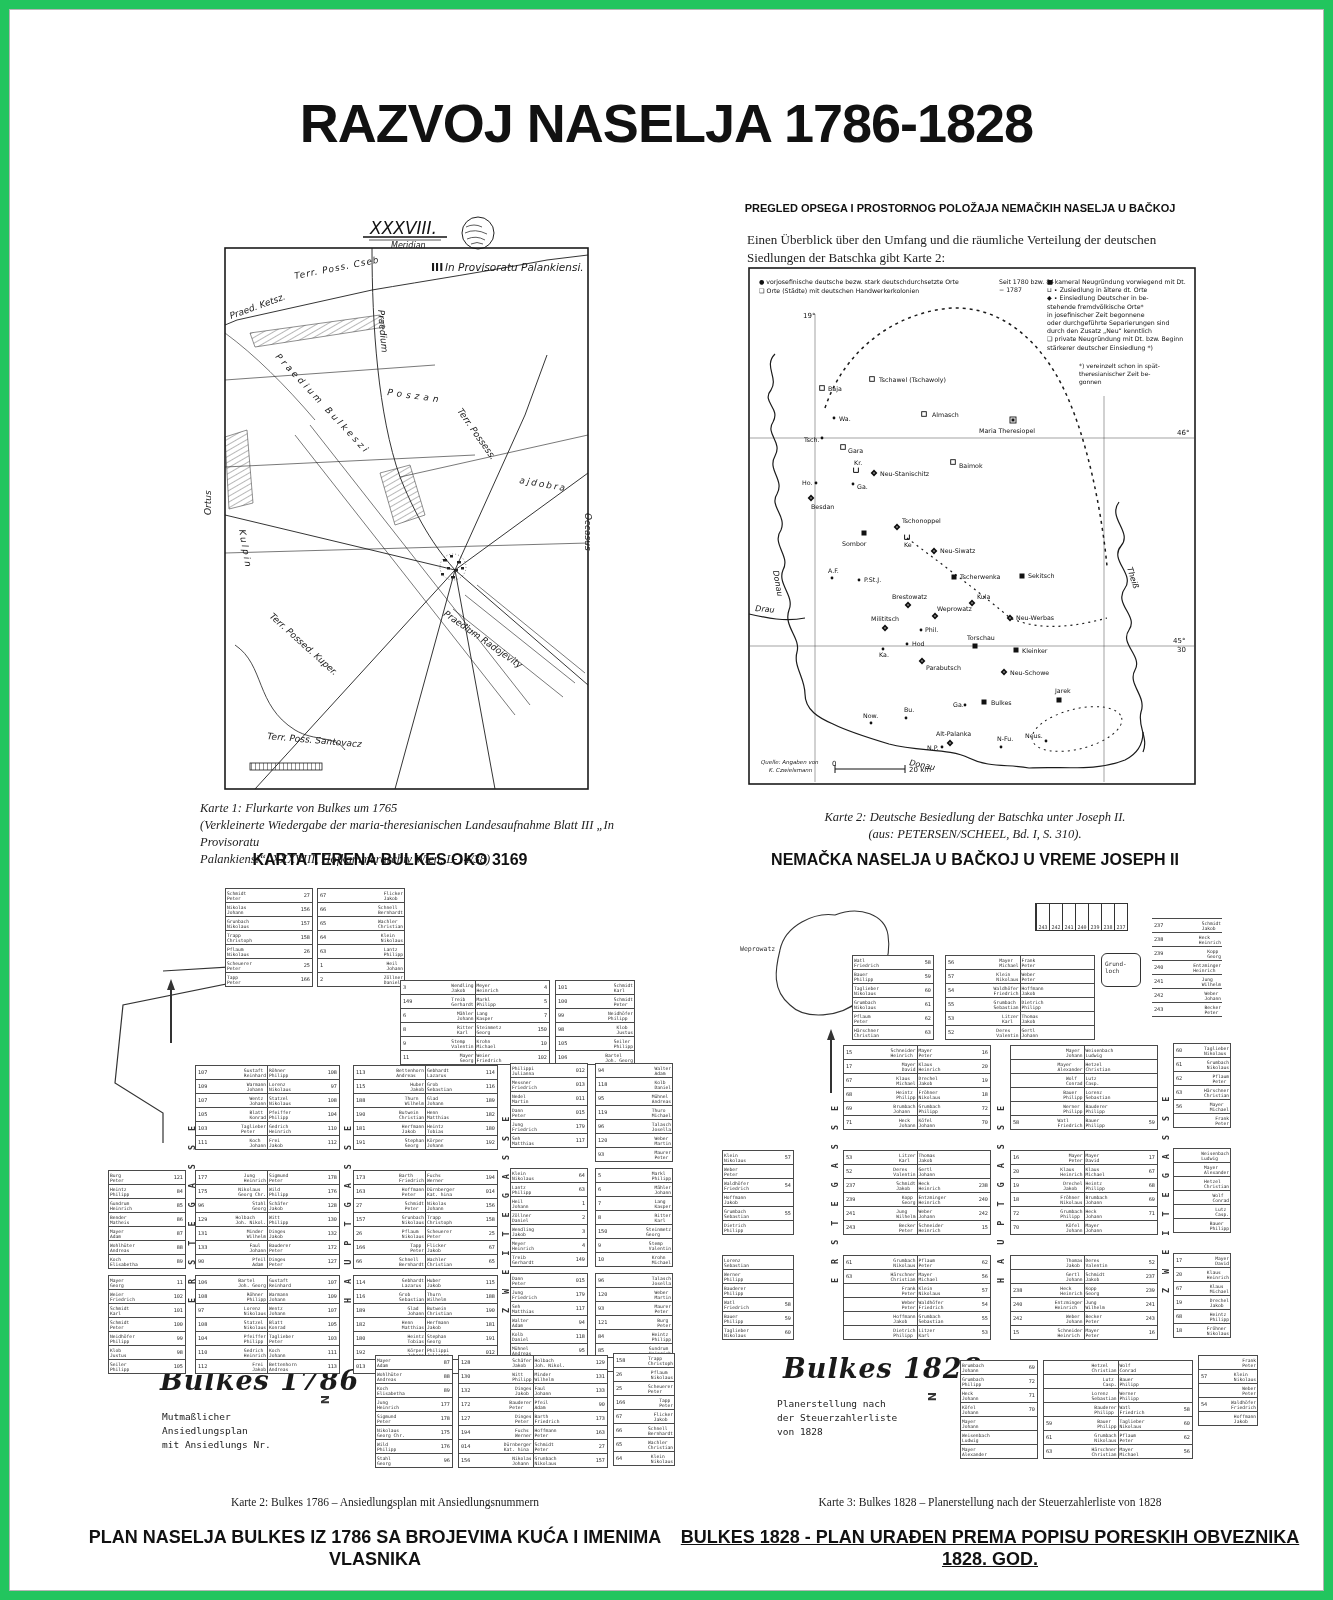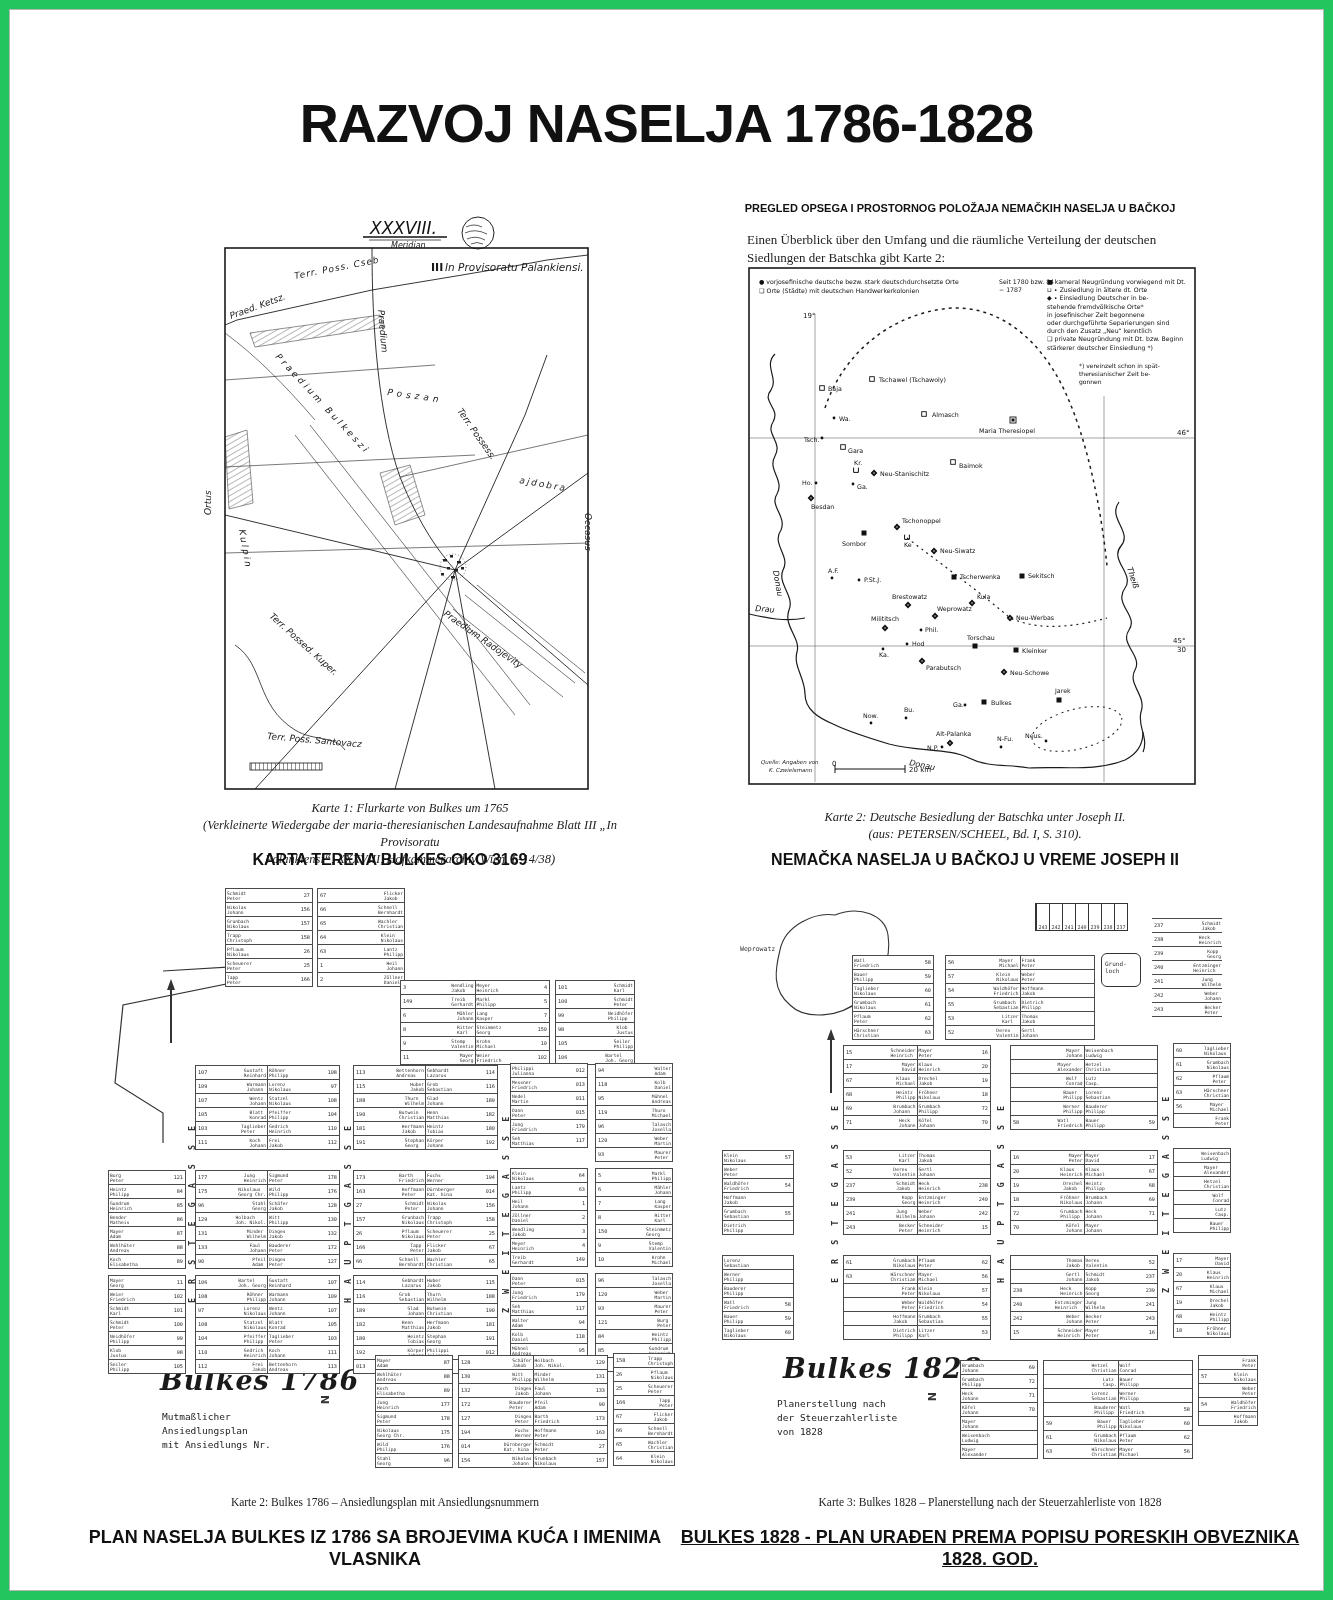--- a/index.html
+++ b/index.html
@@ -3,21 +3,21 @@
 <meta charset="utf-8">
 <style>
   html,body{margin:0;padding:0;background:#c9c9c9;}
   .frame{width:1333px;height:1600px;background:#22c55e;box-sizing:border-box;padding:9px;}
   .page{position:relative;width:100%;height:100%;background:#fff;border:1px solid #b5b5b5;box-sizing:border-box;overflow:hidden;color:#161616;}
   .abs{position:absolute;}
   h1.title{position:absolute;left:0;top:86px;width:100%;text-align:center;margin:0;
     font:800 54px/1 "Liberation Sans",sans-serif;letter-spacing:-1px;color:#111;}
   .sec-heading{position:absolute;font:700 15px/1.2 "Liberation Sans",sans-serif;color:#111;text-align:center;}
   .big-heading{position:absolute;font:800 18px/1.2 "Liberation Sans",sans-serif;color:#111;text-align:center;}
-  .cap{position:absolute;font:italic 12.5px/1.35 "Liberation Serif",serif;color:#222;text-align:center;}
+  .cap{position:absolute;font:italic 12.5px/1.35 "Liberation Serif",serif;color:#222;}
   .cap.center{text-align:center;}
   .intro{position:absolute;font:13px/1.35 "Liberation Serif",serif;color:#222;}
   
   .plan{position:absolute;}
   .blk{position:absolute;background:#fff;}
   .brow{display:flex;border:0.5px solid #4a4a4a;border-top:none;min-height:13px;}
   .blk .brow:first-child{border-top:0.5px solid #4a4a4a;}
   .blk.bare .brow{border-left:none;border-right:none;}
   .bcell{flex:1;display:flex;align-items:center;justify-content:space-between;border-left:0.5px solid #4a4a4a;padding:0 1px;overflow:hidden;}
   .bcell:first-child{border-left:none;}

